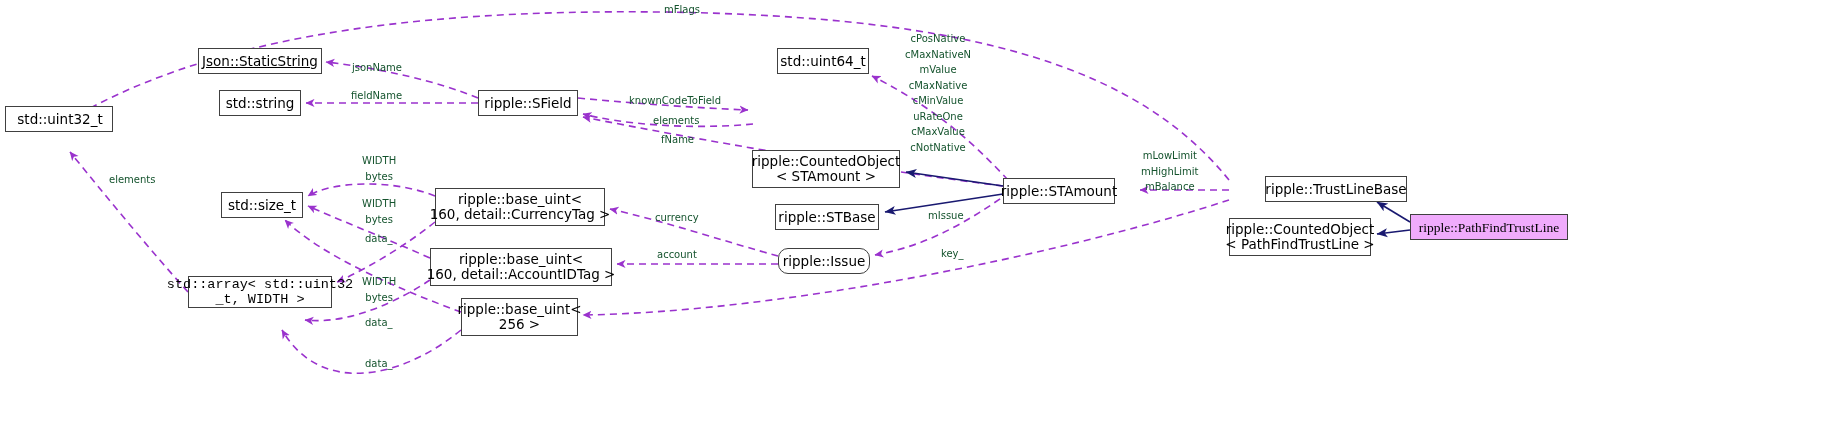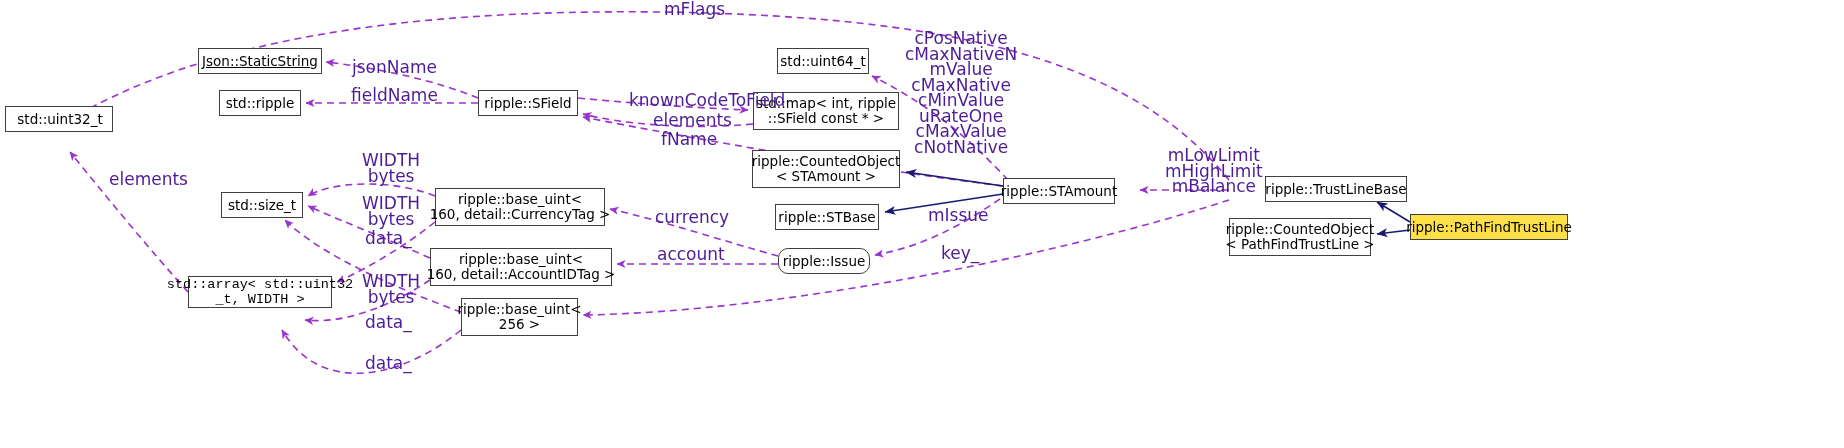--- a/index.html
+++ b/index.html
@@ -25,27 +25,28 @@
     line-height:15px;
     text-align:center;
     display:flex;
     align-items:center;
     justify-content:center;
     white-space:pre;
     padding:2px 6px;
     z-index:5;
   }
   .node.highlight{
-    background:#fde047;
+    background:#f0abfc;
+    font-family:Liberation Serif, serif;
   }
   .edge-label{
     position:absolute;
-    font-size:17px;
+    font-size:10px;
     line-height:15.5px;
-    color:#4c1d95;
+    color:#14532d;
     white-space:pre;
     text-align:center;
     z-index:6;
   }
   .edge-label.left{text-align:left;}
 </style>
 </head>
 <body>
 
 <div id="canvas">
@@ -108,25 +109,23 @@
       <path d="M1003,194 L885,212"></path>
 
       <path d="M1410,222 L1377,202"></path>
 
       <path d="M1410,230 L1377,234"></path>
     </g>
   </svg>
 
   <div class="node" style="left:5px;top:106px;width:108px;height:26px;padding-left:8px;">std::uint32_t</div>
   <div class="node" style="left:198px;top:48px;width:124px;height:26px;text-decoration:underline;">Json::StaticString</div>
-  <div class="node" style="left:219px;top:90px;width:82px;height:26px;">std::ripple</div>
+  <div class="node" style="left:219px;top:90px;width:82px;height:26px;">std::string</div>
   <div class="node" style="left:478px;top:90px;width:100px;height:26px;">ripple::SField</div>
   <div class="node" style="left:777px;top:48px;width:92px;height:26px;">std::uint64_t</div>
-  <div class="node" style="left:753px;top:92px;width:146px;height:38px;">std::map&lt; int, ripple
-::SField const * &gt;</div>
   <div class="node" style="left:221px;top:192px;width:82px;height:26px;">std::size_t</div>
   <div class="node" style="left:752px;top:150px;width:148px;height:38px;">ripple::CountedObject
 &lt; STAmount &gt;</div>
   <div class="node" style="left:435px;top:188px;width:170px;height:38px;">ripple::base_uint&lt;
 160, detail::CurrencyTag &gt;</div>
   <div class="node" style="left:775px;top:204px;width:104px;height:26px;">ripple::STBase</div>
   <div class="node" style="left:1003px;top:178px;width:112px;height:26px;">ripple::STAmount</div>
   <div class="node" style="left:1229px;top:176px;width:142px;height:26px;margin-left:36px;">ripple::TrustLineBase</div>
   <div class="node" style="left:430px;top:248px;width:182px;height:38px;">ripple::base_uint&lt;
 160, detail::AccountIDTag &gt;</div>
@@ -146,21 +145,21 @@
 cMaxNativeN
 mValue
 cMaxNative
 cMinValue
 uRateOne
 cMaxValue
 cNotNative</div>
   <div class="edge-label left" style="left:629px;top:93px;">knownCodeToField</div>
   <div class="edge-label left" style="left:653px;top:113px;">elements</div>
   <div class="edge-label left" style="left:661px;top:132px;">fName</div>
-  <div class="edge-label" style="left:1141px;top:148px;text-align:center;margin-left:24px;">mLowLimit
+  <div class="edge-label" style="left:1141px;top:148px;text-align:center;">mLowLimit
 mHighLimit
 mBalance</div>
   <div class="edge-label left" style="left:109px;top:172px;">elements</div>
   <div class="edge-label" style="left:362px;top:153px;">WIDTH
 bytes</div>
   <div class="edge-label" style="left:362px;top:196px;">WIDTH
 bytes</div>
   <div class="edge-label left" style="left:655px;top:210px;">currency</div>
   <div class="edge-label left" style="left:928px;top:208px;">mIssue</div>
   <div class="edge-label left" style="left:365px;top:231px;">data_</div>

